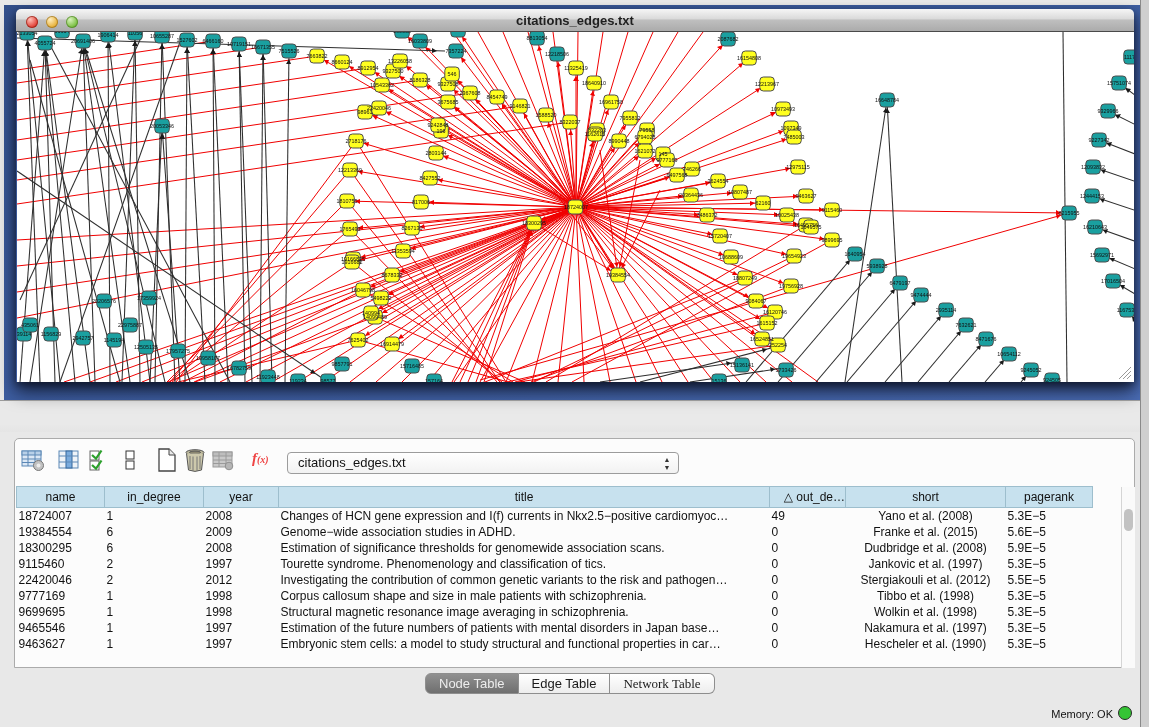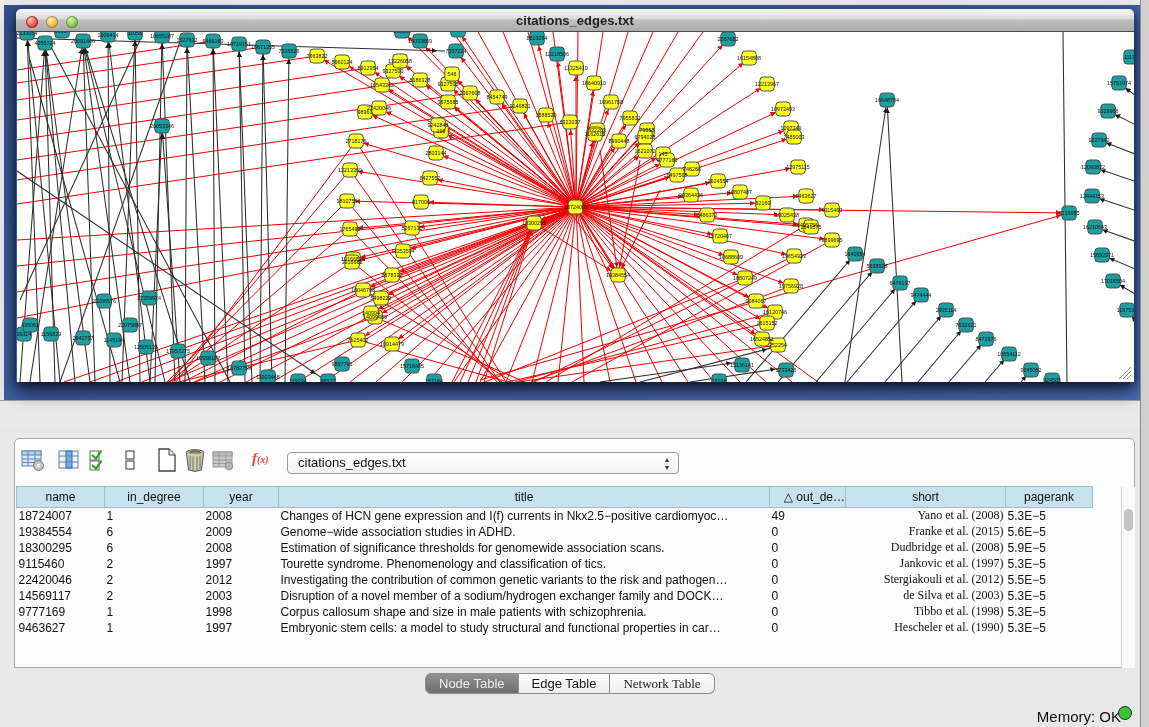--- a/index.html
+++ b/index.html
@@ -17,28 +17,28 @@
 #dropdown { position:absolute; left:272px; top:13px; width:392px; height:22px; background:linear-gradient(180deg,#ffffff,#f2f2f2); border:1px solid #9c9c9c; border-radius:4px; font-size:13px; color:#111; line-height:20px; padding-left:10px; }
 #dropdown .arr { position:absolute; right:4px; top:0px; width:14px; height:20px; font-size:7px; color:#333; line-height:8px; text-align:center; padding-top:3px; }
 table.grid { position:absolute; left:1px; top:47px; border-collapse:collapse; table-layout:fixed; width:1118px; font-size:12px; }
 table.grid th { background:#c7e1ee; border:1px solid #9dbecd; font-weight:normal; color:#111; height:21px; overflow:hidden; white-space:nowrap; }
 table.grid th.c8 { background:#fcfcfc; border:none; }
 table.grid td { height:16px; color:#111; overflow:hidden; white-space:nowrap; padding:0 2px; }
 td.c1 { padding-left:2px; }
 td.c2,td.c3 { padding-left:4px; }
 td.c4 { padding-left:3px; }
 td.c5 { padding-left:4px; }
-td.c6 { text-align:right;font-family:Liberation Serif, serif; }
+td.c6 { text-align:center; }
 td.c7 { padding-left:2px; }
 #tabs { position:absolute; left:425px; top:673px; height:21px; display:flex; font-size:13px; }
 #tabs .tab { border:1px solid #8e8e8e; border-left:none; background:linear-gradient(180deg,#ffffff,#ededed); color:#1a1a1a; padding:2px 13px 0; }
 #tabs .tab.first { border-left:1px solid #8e8e8e; border-radius:6px 0 0 6px; }
 #tabs .tab.last { border-radius:0 6px 6px 0;font-family:Liberation Serif, serif; }
 #tabs .tab.sel { background:linear-gradient(180deg,#909090,#6f6f6f); color:#ededed;text-align:right; }
-#memory { position:absolute; right:28px; top:708px; font-size:15px; color:#111; }
+#memory { position:absolute; right:36px; top:708px; font-size:11px; color:#111; }
 #memdot { position:absolute; right:17px; top:706px; width:14px; height:14px; border-radius:50%; background:#35c435; border:1.5px solid #2a2a2a; }
 #rightstrip { position:absolute; right:0; top:0; width:9px; height:727px; background:#cfcfcf; border-left:1px solid #8a8a8a; }
 #scrollbar { position:absolute; left:1106px; top:48px; width:14px; height:181px; background:#fafafa; border-left:1px solid #d5d5d5; }
 #thumb { position:absolute; left:2px; top:22px; width:9px; height:22px; background:#c2c2c2; border-radius:5px; }
 </style></head>
 <body>
 <div id="desktop"></div>
 <div id="win">
   <div id="canvas"></div>
   <div id="titlebar">
@@ -865,36 +865,46 @@
             <td class="c1">22420046</td>
             <td class="c2">2</td>
             <td class="c3">2012</td>
             <td class="c4">Investigating the contribution of common genetic variants to the risk and pathogen…</td>
             <td class="c5">0</td>
             <td class="c6">Stergiakouli et al. (2012)</td>
             <td class="c7">5.5E−5</td>
             <td class="c8"></td>
           </tr>
 <tr>
-            <td class="c1">14569117</td>
-            <td class="c2">2</td>
-            <td class="c3">2003</td>
-            <td class="c4">Disruption of a novel member of a sodium/hydrogen exchanger family and DOCK…</td>
-            <td class="c5">0</td>
-            <td class="c6">de Silva et al. (2003)</td>
-            <td class="c7">5.3E−5</td>
-            <td class="c8"></td>
-          </tr>
-<tr>
             <td class="c1">9777169</td>
             <td class="c2">1</td>
             <td class="c3">1998</td>
             <td class="c4">Corpus callosum shape and size in male patients with schizophrenia.</td>
             <td class="c5">0</td>
             <td class="c6">Tibbo et al. (1998)</td>
+            <td class="c7">5.3E−5</td>
+            <td class="c8"></td>
+          </tr>
+<tr>
+            <td class="c1">9699695</td>
+            <td class="c2">1</td>
+            <td class="c3">1998</td>
+            <td class="c4">Structural magnetic resonance image averaging in schizophrenia.</td>
+            <td class="c5">0</td>
+            <td class="c6">Wolkin et al. (1998)</td>
+            <td class="c7">5.3E−5</td>
+            <td class="c8"></td>
+          </tr>
+<tr>
+            <td class="c1">9465546</td>
+            <td class="c2">1</td>
+            <td class="c3">1997</td>
+            <td class="c4">Estimation of the future numbers of patients with mental disorders in Japan base…</td>
+            <td class="c5">0</td>
+            <td class="c6">Nakamura et al. (1997)</td>
             <td class="c7">5.3E−5</td>
             <td class="c8"></td>
           </tr>
 <tr>
             <td class="c1">9463627</td>
             <td class="c2">1</td>
             <td class="c3">1997</td>
             <td class="c4">Embryonic stem cells: a model to study structural and functional properties in car…</td>
             <td class="c5">0</td>
             <td class="c6">Hescheler et al. (1990)</td>

